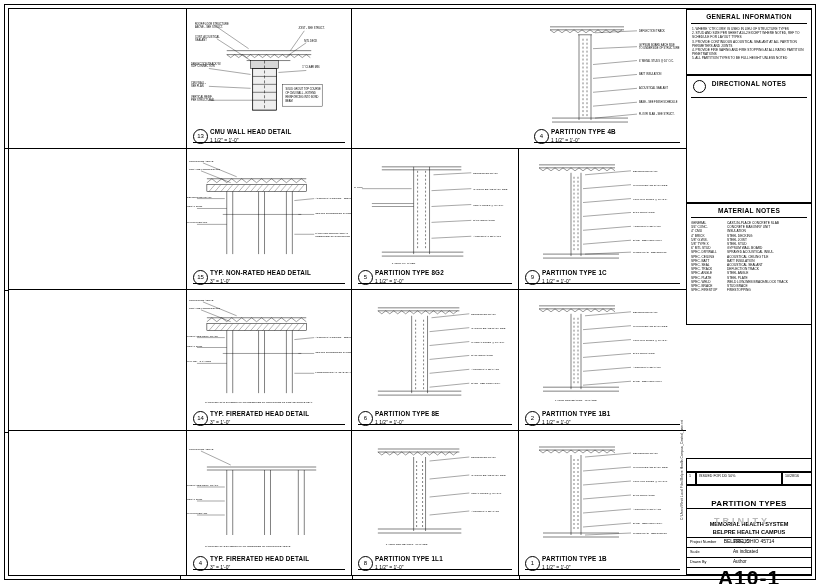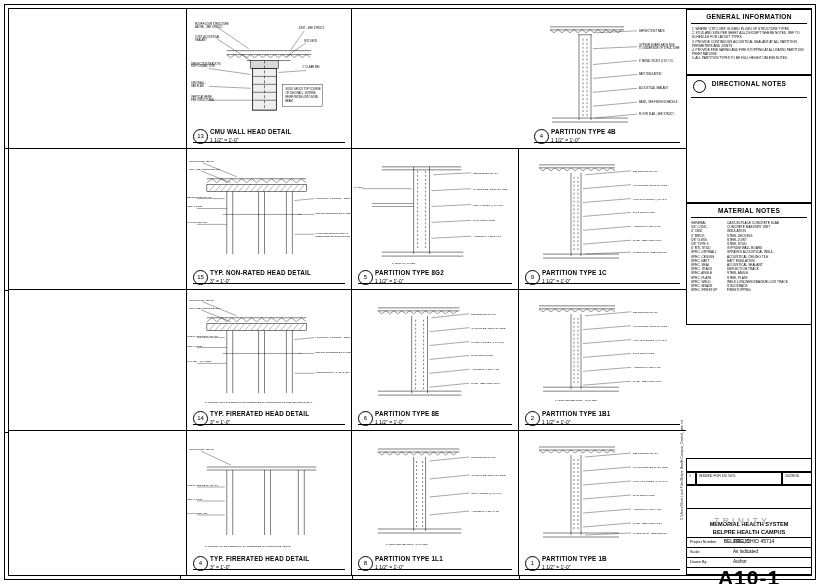--- a/index.html
+++ b/index.html
@@ -630,20 +630,23 @@
     </div>
 
     <div id="revblk">
       <div class="r" style="left:0;top:0;width:126px;height:14px;background:#fff;"></div>
       <div class="r" style="left:0;top:14px;width:10px;height:13px;">1</div>
       <div class="r" style="left:10px;top:14px;width:86px;height:13px;">ISSUED FOR DD 50%</div>
       <div class="r" style="left:96px;top:14px;width:30px;height:13px;">10/28/16</div>
     </div>
 
     <div id="lowtb">
+      <div class="lt-row lt-center" style="top:6px;">
+        <span class="sheet-title">PARTITION TYPES</span>
+      </div>
       <div class="lt-sep" style="top:22px;"></div>
 
       <div class="lt-row lt-center" style="top:26px;">
         <span class="proj-l">MEMORIAL HEALTH SYSTEM</span>
       </div>
       <div class="lt-row lt-center" style="top:34px;">
         <span class="proj-l">BELPRE HEALTH CAMPUS</span>
       </div>
       <div class="lt-row lt-center" style="top:43px;">
         <span class="proj-s">BELPRE, OHIO 45714</span>

